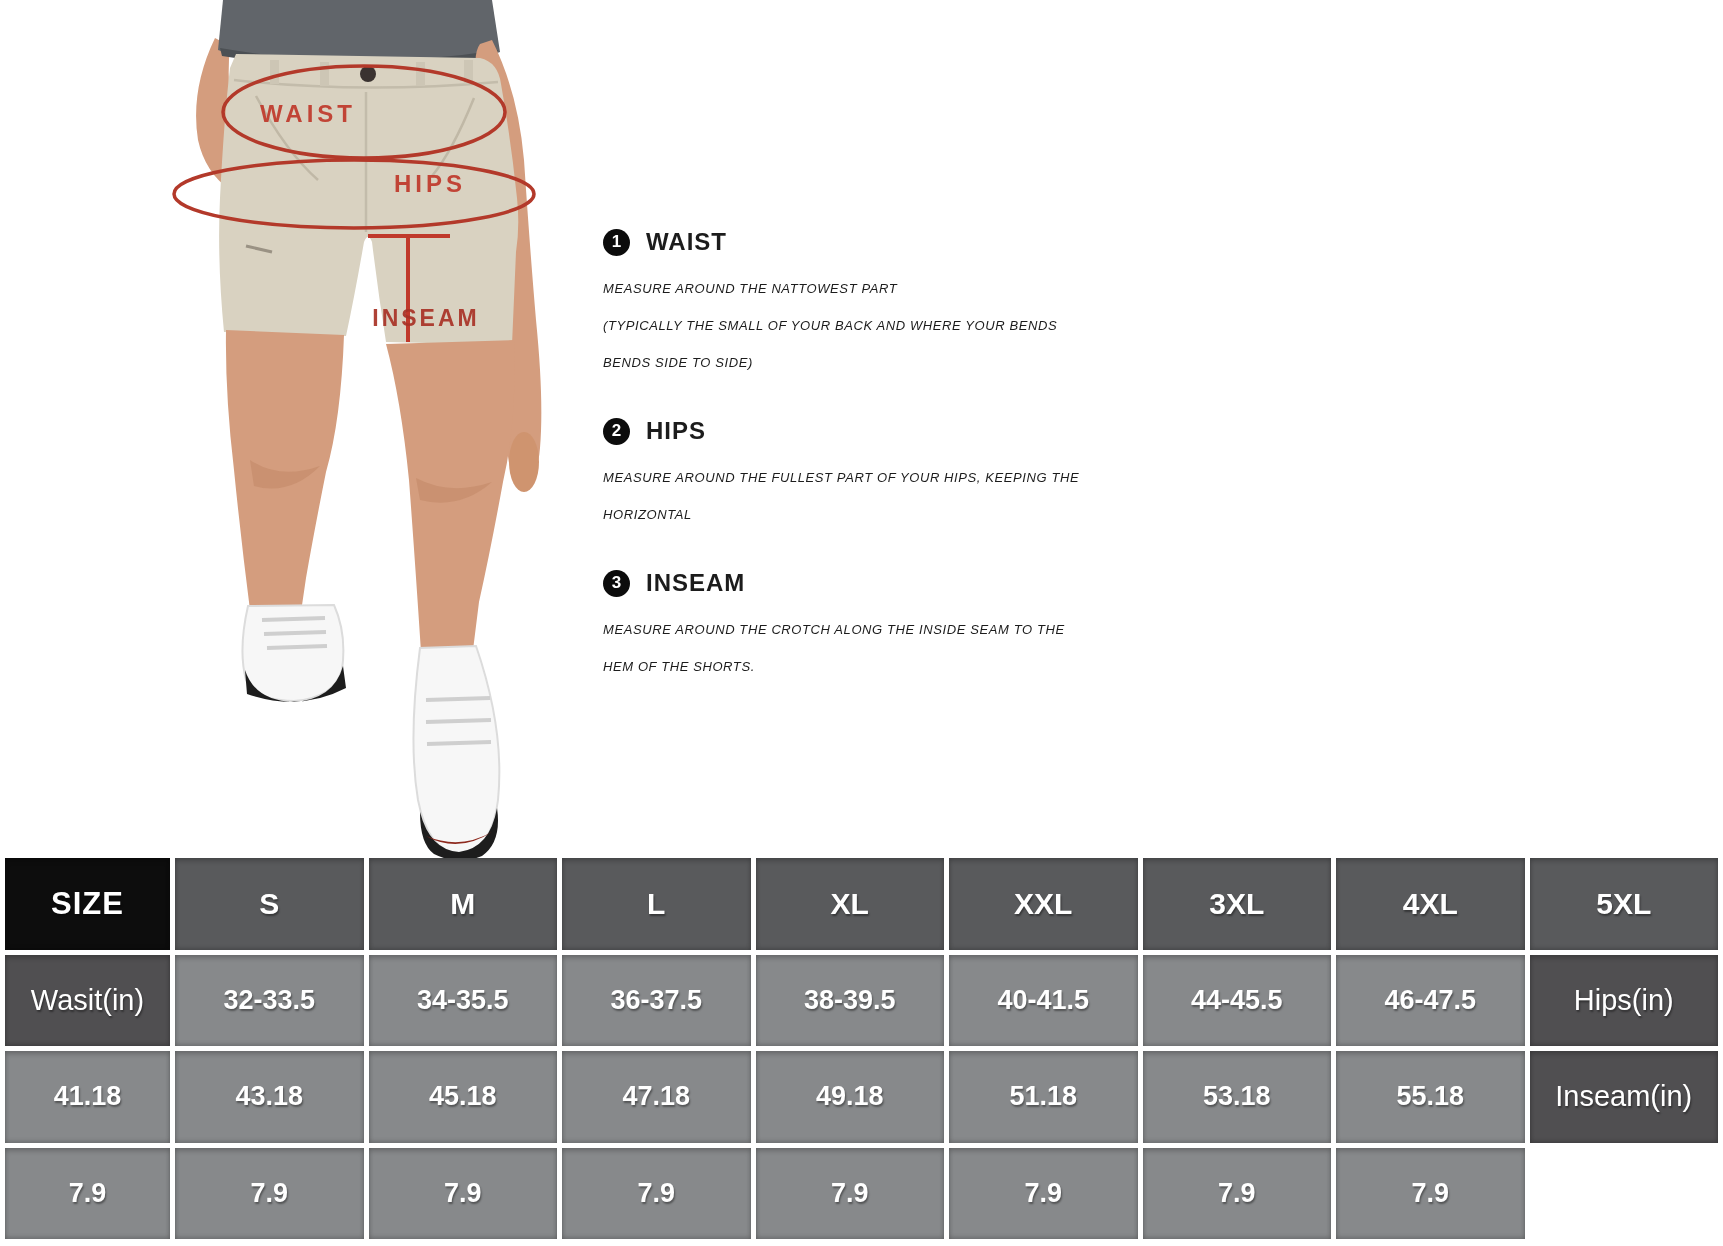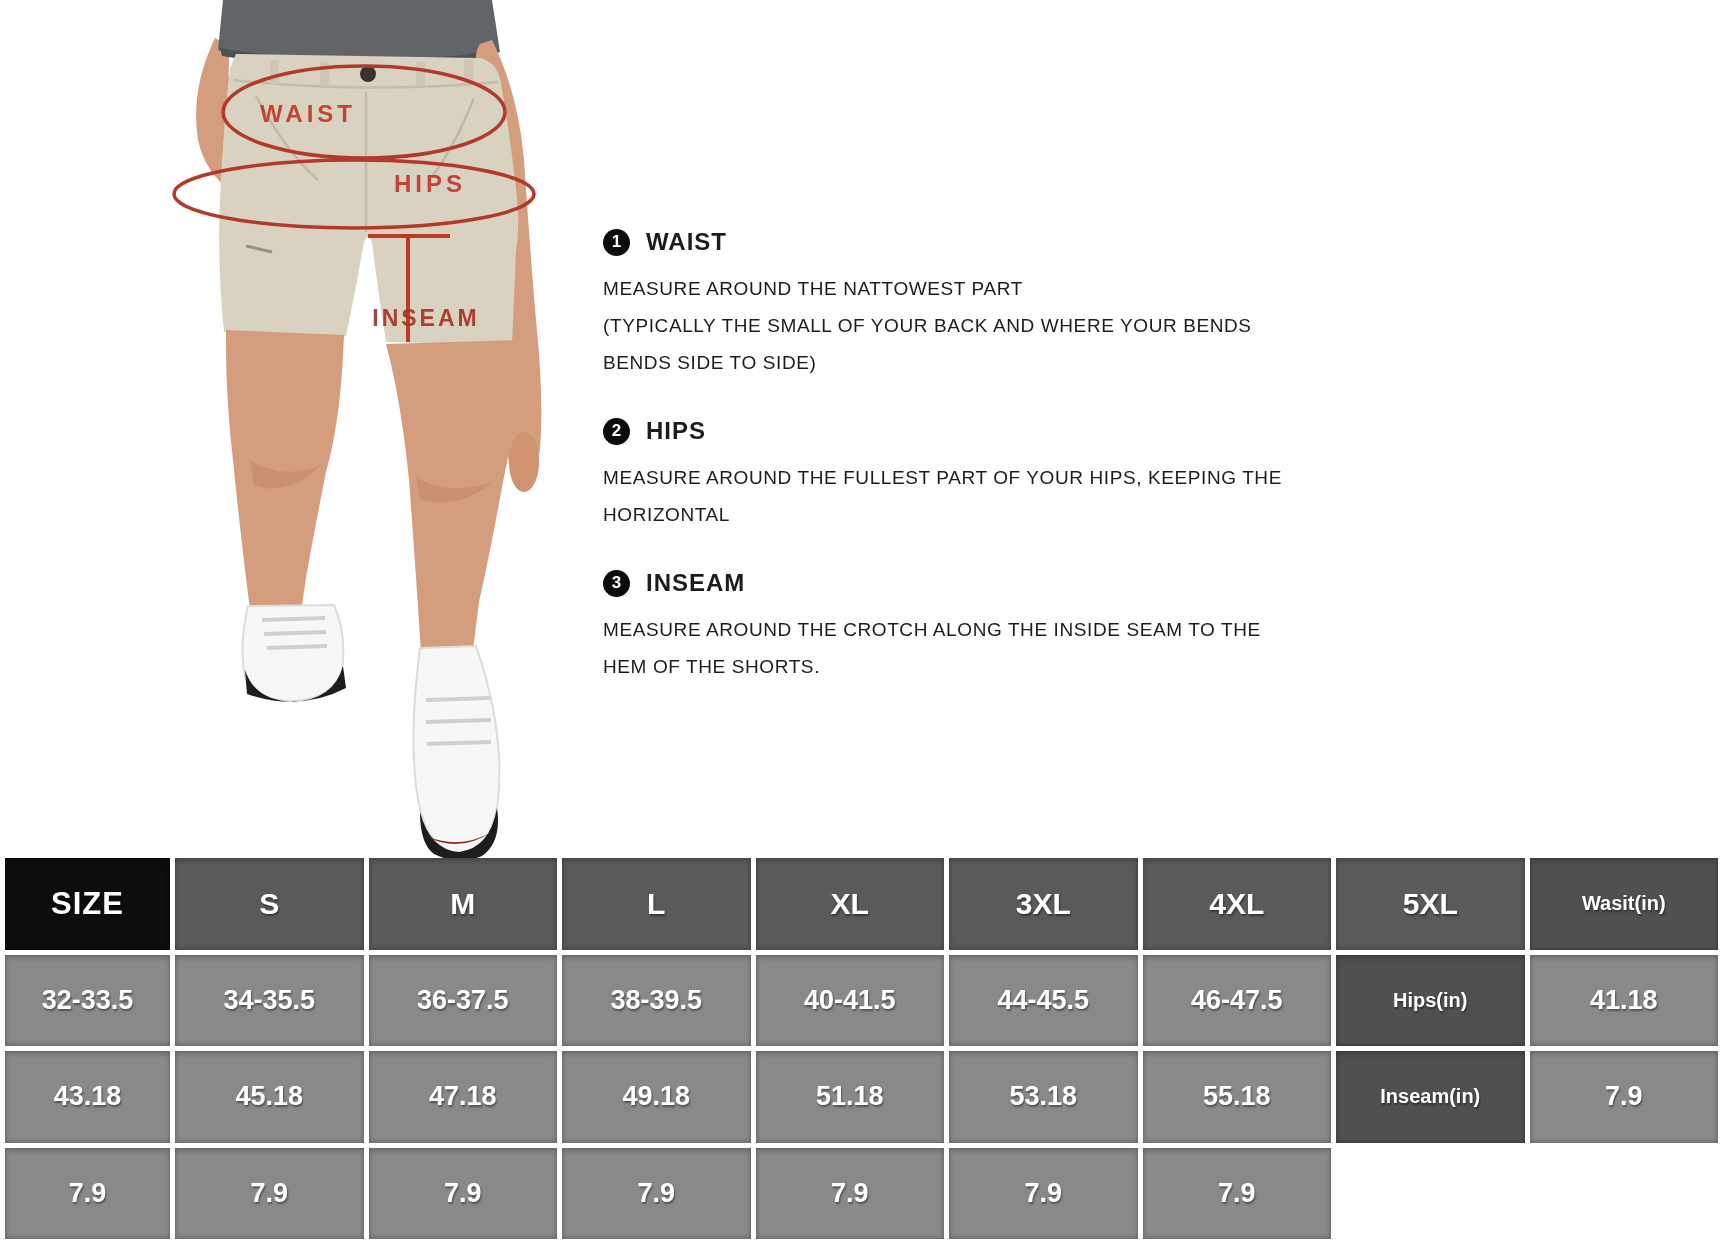--- a/index.html
+++ b/index.html
@@ -10,32 +10,32 @@
   .photo{position:absolute;left:120px;top:0;width:480px;height:858px;}
 
   
   .instructions{position:absolute;left:603px;top:228px;width:800px;color:#1c1c1c;}
   .section{margin-bottom:36px;}
   .sec-head{display:flex;align-items:center;gap:16px;margin-bottom:14px;}
   .bullet{width:27px;height:27px;border-radius:50%;background:#0c0c0c;color:#fff;
           display:flex;align-items:center;justify-content:center;
           font-size:17px;font-weight:bold;flex:0 0 auto;}
   .sec-title{font-size:24px;font-weight:bold;letter-spacing:1px;}
-  .sec-line{font-size:19px;line-height:37px;letter-spacing:0.6px;font-weight:500;}
+  .sec-line{font-size:13px;line-height:37px;letter-spacing:0.6px;font-weight:500;font-style:italic;}
 
   
   .size-table{position:absolute;left:5px;top:858px;width:1713px;height:381px;
               display:grid;grid-template-columns:165px repeat(8,1fr);
               grid-template-rows:repeat(4,1fr);gap:5px;background:#ffffff;}
   .cell{display:flex;align-items:center;justify-content:center;color:#ffffff;
         font-weight:bold;text-shadow:1px 2px 2px rgba(0,0,0,0.4);
         box-shadow:inset 0 3px 5px rgba(0,0,0,0.22), inset 0 -2px 4px rgba(0,0,0,0.18);}
   .cell.size-corner{background:#0d0d0d;font-size:31px;letter-spacing:1px;}
   .cell.head{background:#595a5c;font-size:30px;}
-  .cell.rowlabel{background:#504f51;font-size:20px;font-weight:700;}
+  .cell.rowlabel{background:#504f51;font-size:29px;font-weight:400;}
   .cell.val{background:#87898b;font-size:27px;text-align:center;}
 </style>
 </head>
 <body>
 
 <div class="canvas">
 
   <div class="photo">
     <svg width="480" height="858" viewBox="0 0 480 858">
 
@@ -115,20 +115,21 @@
 
   </div>
 
   <div class="size-table">
 
     <div class="cell size-corner">SIZE</div>
     <div class="cell head">S</div>
     <div class="cell head">M</div>
     <div class="cell head">L</div>
     <div class="cell head">XL</div>
+    <div class="cell head">XXL</div>
     <div class="cell head">3XL</div>
     <div class="cell head">4XL</div>
     <div class="cell head">5XL</div>
 
     <div class="cell rowlabel">Wasit(in)</div>
     <div class="cell val">32-33.5</div>
     <div class="cell val">34-35.5</div>
     <div class="cell val">36-37.5</div>
     <div class="cell val">38-39.5</div>
     <div class="cell val">40-41.5</div>

